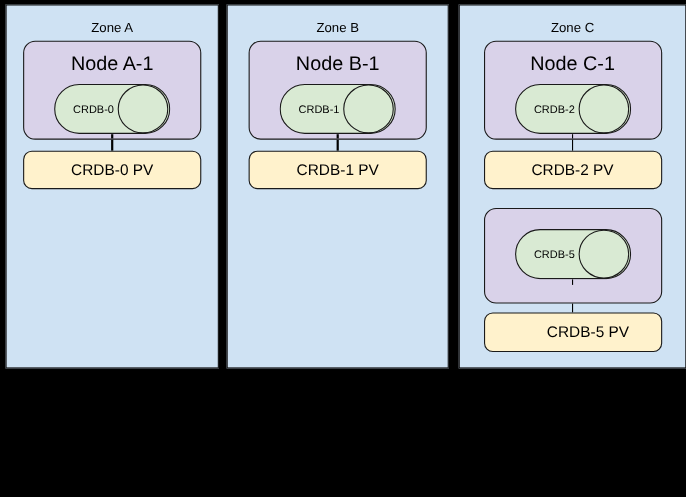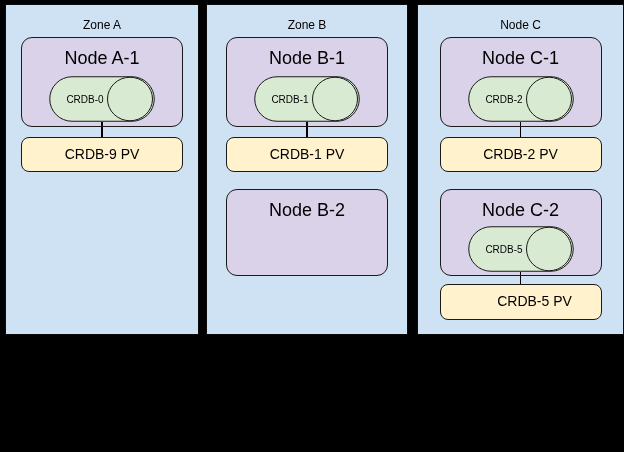--- a/index.html
+++ b/index.html
@@ -98,62 +98,58 @@
       <div class="node tall">
         <div class="node-title">Node A-1</div>
         <svg class="cyl" width="106" height="46" viewBox="0 0 106 46">
           <rect x="0.75" y="0.75" width="104.5" height="44.5" rx="22.25" ry="22.25" fill="#d9ead3" stroke="#1a1a1a" stroke-width="1"></rect>
           <ellipse cx="81" cy="23" rx="22.5" ry="21.75" fill="#d9ead3" stroke="#1a1a1a" stroke-width="1"></ellipse>
           <text class="cyl-text" x="36" y="26.5" text-anchor="middle">CRDB-0</text>
         </svg>
         <div class="stub"></div>
       </div>
       <div class="connector c1"></div>
-      <div class="pv p1">CRDB-9 PV</div>
+      <div class="pv p1">CRDB-0 PV</div>
     </div>
   </div>
 
   <div class="zone zone-b">
     <div class="zone-title">Zone B</div>
     <div>
       <div class="node tall">
         <div class="node-title">Node B-1</div>
         <svg class="cyl" width="106" height="46" viewBox="0 0 106 46">
           <rect x="0.75" y="0.75" width="104.5" height="44.5" rx="22.25" ry="22.25" fill="#d9ead3" stroke="#1a1a1a" stroke-width="1"></rect>
           <ellipse cx="81" cy="23" rx="22.5" ry="21.75" fill="#d9ead3" stroke="#1a1a1a" stroke-width="1"></ellipse>
           <text class="cyl-text" x="36" y="26.5" text-anchor="middle">CRDB-1</text>
         </svg>
         <div class="stub"></div>
       </div>
       <div class="connector c1"></div>
       <div class="pv p1">CRDB-1 PV</div>
     </div>
-    <div class="node short">
-      <div class="node-title">Node B-2</div>
-    </div>
   </div>
 
   <div class="zone zone-c">
-    <div class="zone-title">Node C</div>
+    <div class="zone-title">Zone C</div>
     <div>
       <div class="node tall">
         <div class="node-title">Node C-1</div>
         <svg class="cyl" width="106" height="46" viewBox="0 0 106 46">
           <rect x="0.75" y="0.75" width="104.5" height="44.5" rx="22.25" ry="22.25" fill="#d9ead3" stroke="#1a1a1a" stroke-width="1"></rect>
           <ellipse cx="81" cy="23" rx="22.5" ry="21.75" fill="#d9ead3" stroke="#1a1a1a" stroke-width="1"></ellipse>
           <text class="cyl-text" x="36" y="26.5" text-anchor="middle">CRDB-2</text>
         </svg>
         <div class="stub"></div>
       </div>
       <div class="connector c1"></div>
       <div class="pv p1">CRDB-2 PV</div>
     </div>
     <div>
       <div class="node short">
-        <div class="node-title">Node C-2</div>
         <svg class="cyl" width="106" height="46" viewBox="0 0 106 46">
           <rect x="0.75" y="0.75" width="104.5" height="44.5" rx="22.25" ry="22.25" fill="#d9ead3" stroke="#1a1a1a" stroke-width="1"></rect>
           <ellipse cx="81" cy="23" rx="22.5" ry="21.75" fill="#d9ead3" stroke="#1a1a1a" stroke-width="1"></ellipse>
           <text class="cyl-text" x="36" y="26.5" text-anchor="middle">CRDB-5</text>
         </svg>
         <div class="stub"></div>
       </div>
       <div class="connector c2"></div>
       <div class="pv p2">CRDB-5 PV</div>
     </div>

